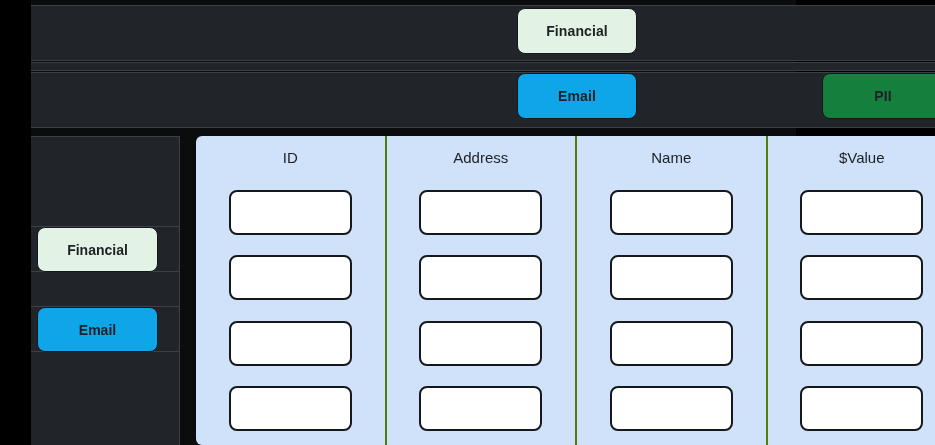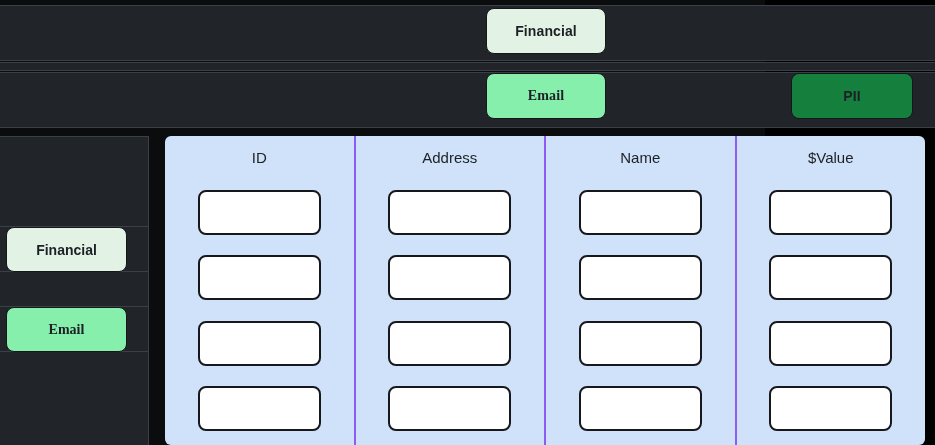--- a/index.html
+++ b/index.html
@@ -13,20 +13,21 @@
     overflow: hidden;
     font-family: "Liberation Sans", sans-serif;
     position: relative;
   }
 
   #stage {
     position: relative;
     width: 765px;
     height: 445px;
     background: #0b0c0e;
+    margin-left: 31px;
   }
 
   
   .bar {
     position: absolute;
     left: 0;
     width: 935px;
     background: #212429;
     border-top: 1px solid #3b4048;
     border-bottom: 1px solid #3b4048;
@@ -44,21 +45,21 @@
     border-radius: 8px;
     border: 1px solid #161719;
     font-size: 14px;
     font-weight: bold;
     color: #1d2025;
     box-sizing: border-box;
     letter-spacing: 0.1px;
     white-space: nowrap;
   }
   .chip-financial { background: #e2f3e6; }
-  .chip-email     { background: #86efac; font-family: Liberation Serif, serif; }
+  .chip-email     { background: #0ea5e9; }
   .chip-pii       { background: #15803d; }
 
   
   #sidebar {
     position: absolute;
     left: 0;
     top: 136px;
     width: 149px;
     height: 309px;
     background: #212429;
@@ -105,21 +106,21 @@
     overflow: hidden;
     box-sizing: border-box;
   }
   .col {
     flex: 1 1 0;
     background: #cfe2f9;
     display: flex;
     flex-direction: column;
     align-items: center;
     box-sizing: border-box;
-    border-right: 2px solid #8b5cf6;
+    border-right: 2px solid #4d7c0f;
     min-width: 0;
   }
   .col:last-child { border-right: none; justify-content: space-between; }
   .col-header {
     height: 44px;
     line-height: 44px;
     font-size: 15px;
     color: #1d2025;
     white-space: nowrap;
     overflow: hidden;

